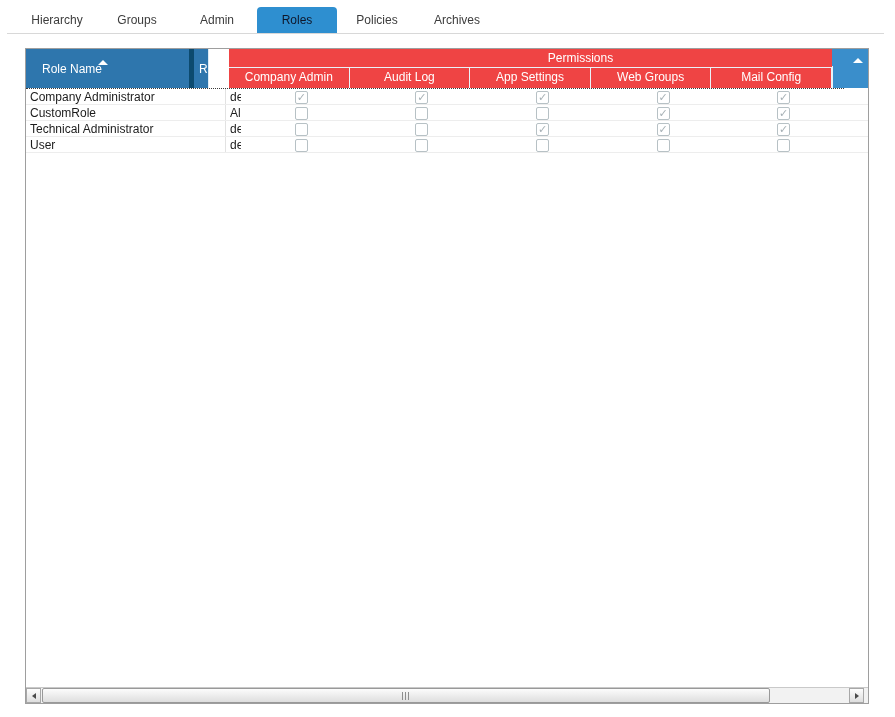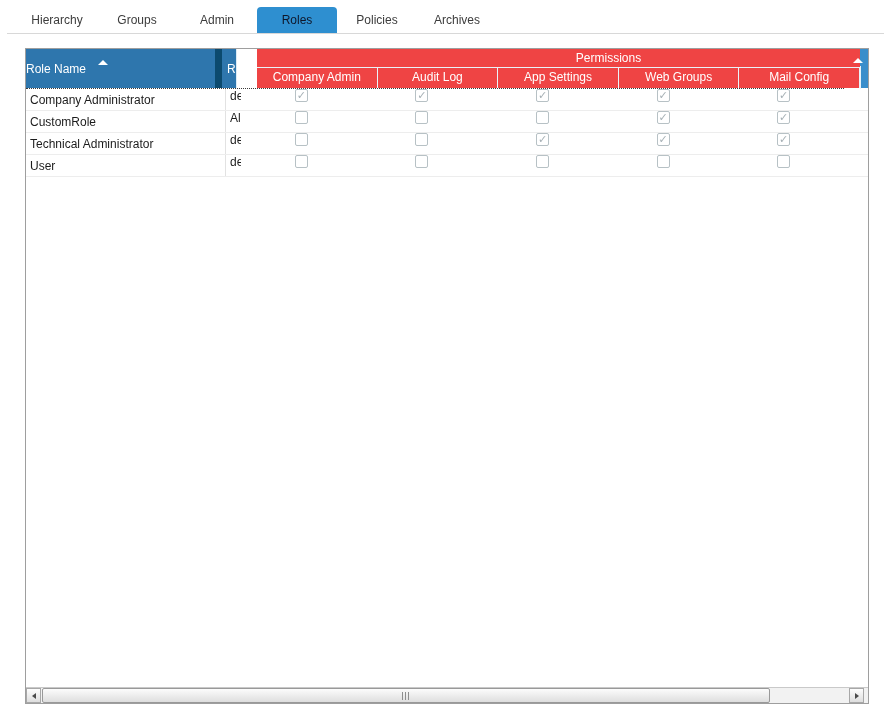--- a/index.html
+++ b/index.html
@@ -12,41 +12,41 @@
   .tabbar-underline { position:absolute; left:7px; right:11px; top:33px; height:1px; background:#d8d8d8; }
   .tab { width:80px; height:26px; line-height:26px; text-align:center; color:#3c3c3c; cursor:default;
          border-radius:4px 4px 0 0; }
   .tab.active { background:#2e8fd0; color:#0f172a; }
 
   
   .panel { position:absolute; left:25px; top:48px; width:844px; height:656px;
            border:1px solid #9e9e9e; background:#fff; }
 
   .thead { display:flex; height:39px; color:#fff; }
-  .th-name { width:196px; background:#2e76ad; border-right:7px solid #0c4a6e; position:relative;
-             display:flex; align-items:center; padding-left:0; }
+  .th-name { width:168px; background:#2e76ad; border-right:5px solid #0c4a6e; position:relative;
+             display:flex; align-items:center; padding-left:16px; }
   .sort-asc { position:absolute; left:72px; top:11px; width:0; height:0;
               border-left:5px solid transparent; border-right:5px solid transparent;
               border-bottom:5px solid #fff; }
   .th-desc { width:15px; background:#2e76ad; border-right:1px solid #dcebf5;
              display:flex; align-items:center; padding-left:5px; overflow:hidden; }
   .th-perm-group { width:603px; background:#ef4444; display:flex; flex-direction:column;margin-left:20px; }
   .perm-group-row { height:19px; border-bottom:1px solid #e9f2f8; display:flex; justify-content:center; }
   .perm-group-row span { line-height:19px; transform:translateX(50px); }
   .perm-sub-row { flex:1; display:flex;justify-content:center; }
   .th-perm { width:120.6px; line-height:19px; text-align:center; border-right:1px solid #e9f2f8; overflow:hidden; }
   .th-filler { flex:1; background:#3a8ecb; position:relative; }
   .th-filler::before { content:""; position:absolute; left:0; top:17px; bottom:-1px; width:1px; background:#e9f2f8; }
   .hdr-up-arrow { position:absolute; right:5px; top:9px; width:0; height:0;
                   border-left:5px solid transparent; border-right:5px solid transparent;
                   border-bottom:5px solid #fff; }
 
   .dotted-sep { width:818px; height:1px; border-top:1px dotted #3a3a3a; }
 
-  .trow { display:flex; height:22px; border-bottom:1px solid #ededed; align-items:flex-start; background:#fff; }
+  .trow { display:flex; height:16px; border-bottom:1px solid #ededed; align-items:flex-end; background:#fff; }
   .td-name { width:200px; padding-left:4px; align-self:stretch; display:flex; align-items:center;
              border-right:1px solid #e2e2e2; white-space:nowrap; overflow:hidden; }
   .td-desc { width:15px; padding-left:4px; white-space:nowrap; overflow:hidden; color:#1c1c1c; }
   .td-perm { width:120.6px; display:flex; justify-content:center; }
   .cb { width:13px; height:13px; border:1px solid #b7c1c5; border-radius:2px; background:#fff;
         color:#a6b0b5; font-size:11px; line-height:11px; text-align:center; font-weight:bold; }
 
   
   .hscroll { position:absolute; left:0; right:0; bottom:0; height:16px; background:#f2f2f2;
              border-top:1px solid #c9c9c9; }

